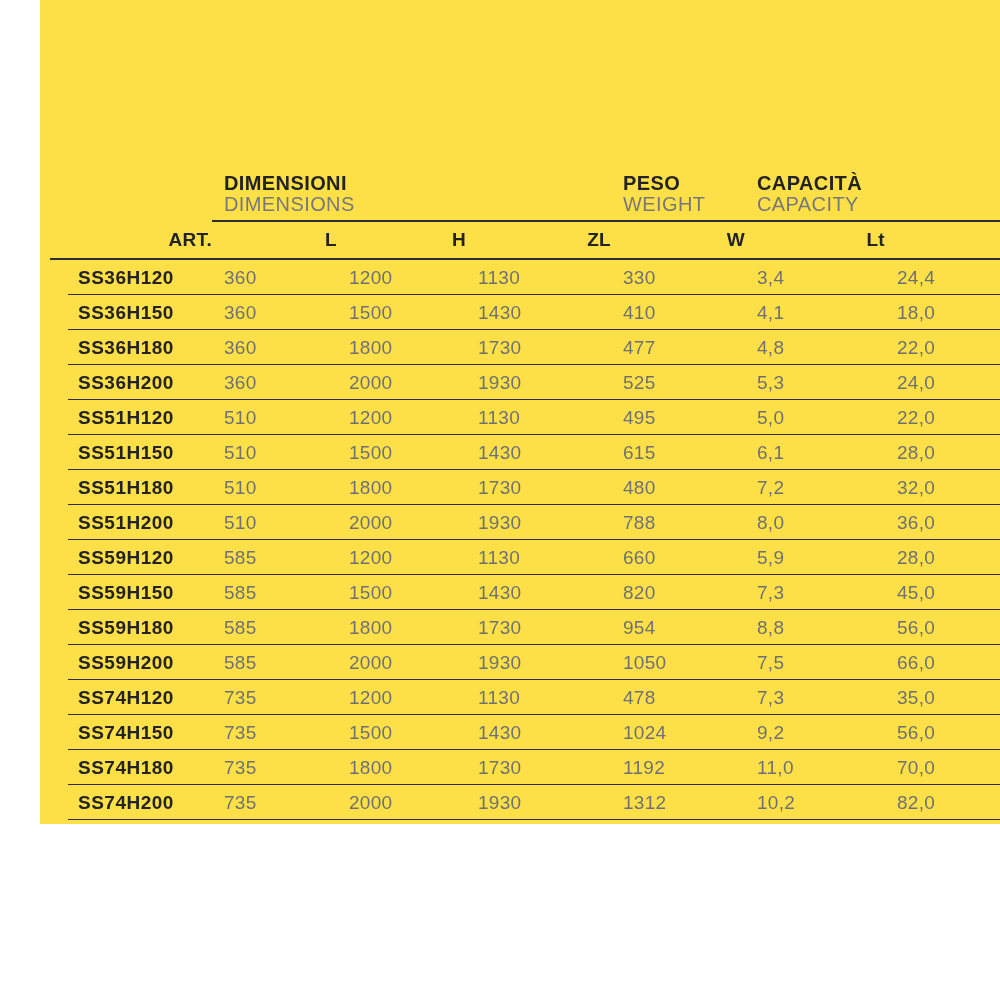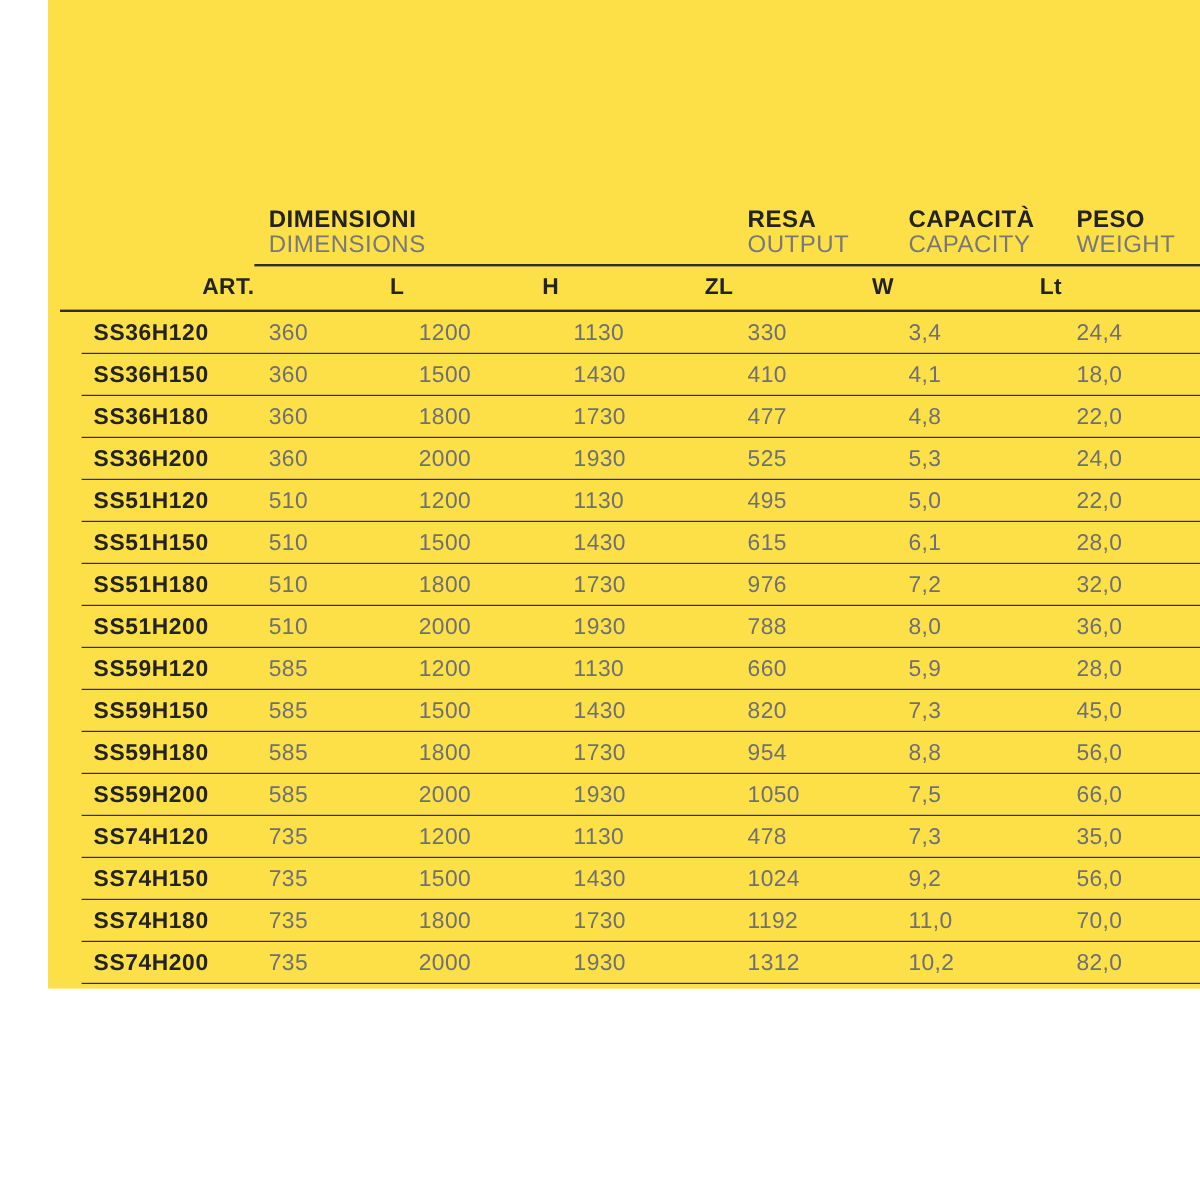--- a/index.html
+++ b/index.html
@@ -107,30 +107,26 @@
 
     <div class="grid group-header">
       <div class="group-cell"></div>
       <div class="group-cell">
         <span class="group-main">DIMENSIONI</span>
         <span class="group-sub">DIMENSIONS</span>
       </div>
       <div class="group-cell"></div>
       <div class="group-cell"></div>
       <div class="group-cell">
-        <span class="group-main">RESA</span>
-        <span class="group-sub">OUTPUT</span>
+        <span class="group-main">PESO</span>
+        <span class="group-sub">WEIGHT</span>
       </div>
       <div class="group-cell">
         <span class="group-main">CAPACITÀ</span>
         <span class="group-sub">CAPACITY</span>
-      </div>
-      <div class="group-cell">
-        <span class="group-main">PESO</span>
-        <span class="group-sub">WEIGHT</span>
       </div>
     </div>
     <div class="group-underline"></div>
 
     <div class="grid col-header">
       <div class="col-label first">ART.</div>
       <div class="col-label">L</div>
       <div class="col-label">H</div>
       <div class="col-label">ZL</div>
       <div class="col-label">W</div>
@@ -197,21 +193,21 @@
     <div class="cell">615</div>
     <div class="cell">6,1</div>
     <div class="cell">28,0</div>
   </div>
 
   <div class="grid row">
     <div class="cell art">SS51H180</div>
     <div class="cell">510</div>
     <div class="cell">1800</div>
     <div class="cell">1730</div>
-    <div class="cell">976</div>
+    <div class="cell">480</div>
     <div class="cell">7,2</div>
     <div class="cell">32,0</div>
   </div>
 
   <div class="grid row">
     <div class="cell art">SS51H200</div>
     <div class="cell">510</div>
     <div class="cell">2000</div>
     <div class="cell">1930</div>
     <div class="cell">788</div>

